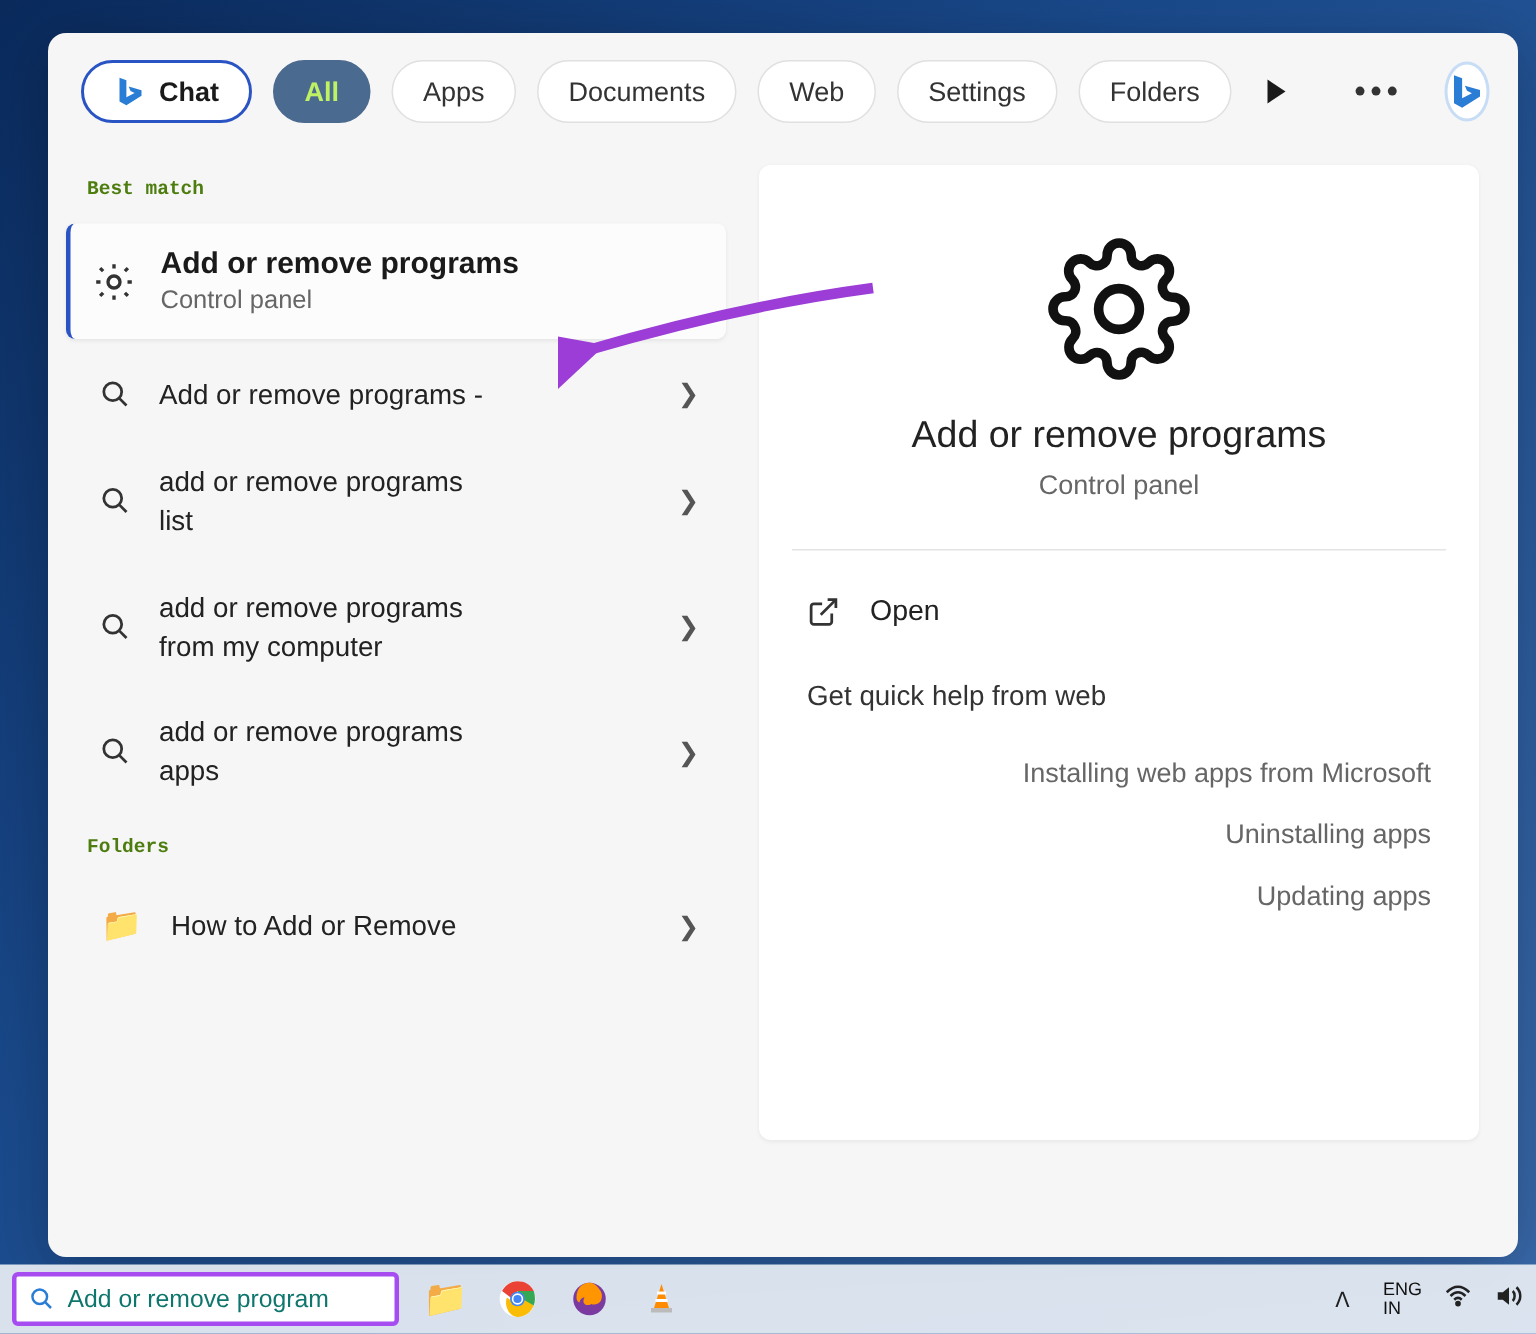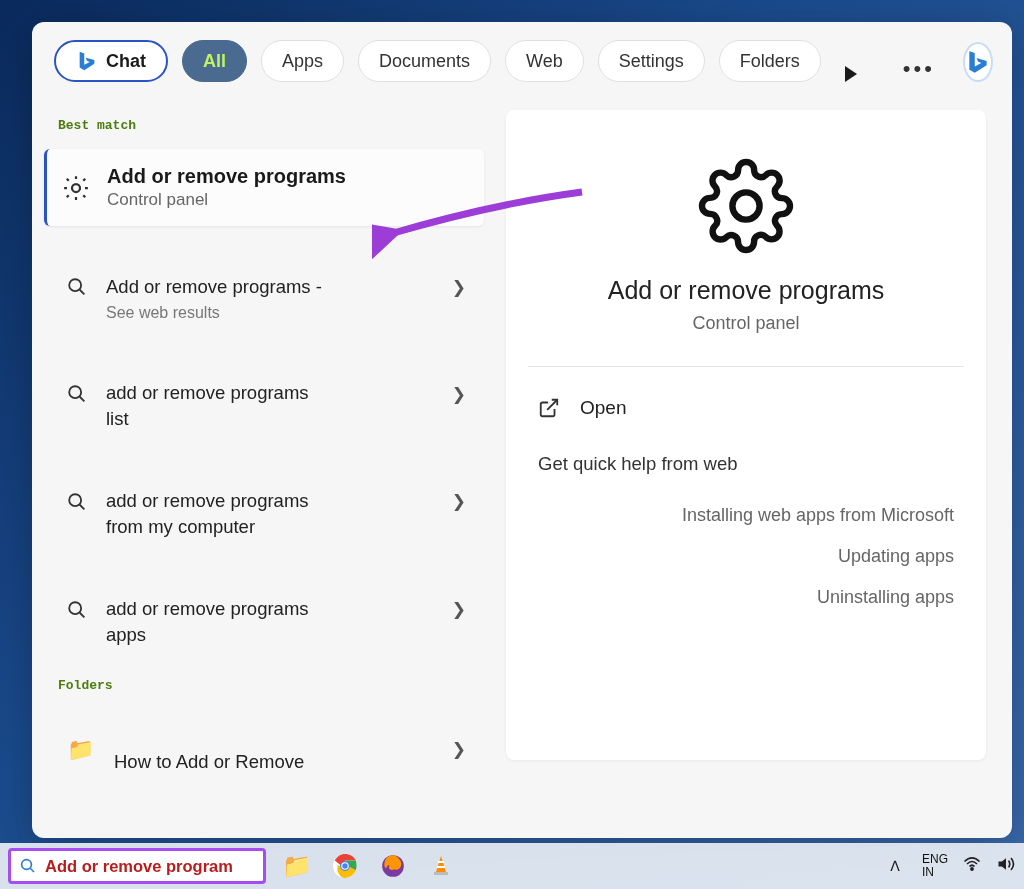--- a/index.html
+++ b/index.html
@@ -12,21 +12,21 @@
   .panel {
     position: absolute; top: 22px; left: 32px; right: 12px;
     height: 816px;
     background: #f6f6f6;
     border-radius: 12px;
     box-shadow: 0 8px 40px rgba(0,0,0,0.25);
     display: flex; flex-direction: column;
     overflow: hidden;
   }
   .tabs {
-    display: flex; align-items: flex-end; gap: 14px;
+    display: flex; align-items: center; gap: 14px;
     padding: 18px 22px 10px 22px;
   }
   .pill {
     display: inline-flex; align-items: center; justify-content: center;
     height: 42px; padding: 0 20px;
     border-radius: 22px;
     font-size: 18px; color: #333; background: #fff;
     border: 1px solid #e0e0e0; cursor: pointer;
     gap: 8px;
   }
@@ -60,21 +60,21 @@
   .arrow-annot svg { width: 100%; height: 100%; }
   .web-item, .folder-item {
     display: flex; align-items: center; gap: 18px;
     padding: 16px 30px 16px 34px; cursor: pointer;
     position: relative;
   }
   .web-item .chev, .folder-item .chev {
     margin-left: auto; color: #555; font-size: 17px;
   }
   .mag { width: 22px; height: 22px; flex-shrink:0; }
-  .wi-text { font-size: 18.5px; color: #222; line-height: 1.4; max-width: 300px; margin-top: 24px; }
+  .wi-text { font-size: 18.5px; color: #222; line-height: 1.4; max-width: 300px; }
   .wi-text b { font-weight: 400; }
   .wi-sub { font-size: 16px; color: #777; margin-top: 2px; }
   .folder-emoji { width: 30px; text-align:center; font-size: 22px; }
   .detail-card {
     background: #fff; border-radius: 8px; padding: 30px 22px 28px 22px;
     box-shadow: 0 1px 3px rgba(0,0,0,0.06);
     min-height: 650px;
   }
   .detail-gear { display:flex; justify-content:center; margin: 18px 0 22px 0; }
   .detail-gear svg { width: 96px; height: 96px; }
@@ -92,21 +92,21 @@
     display:flex; align-items:center; padding: 0 8px;
     gap: 14px;
   }
   .search-box {
     display:flex; align-items:center; gap:8px;
     width: 258px; height: 36px;
     background:#fff; border:3px solid #a64cf0; border-radius: 4px;
     padding: 0 8px;
   }
   .search-box input {
-    border:none; outline:none; font-size:16.5px; flex:1; color:#b91c1c; background:transparent;font-weight:bold;
+    border:none; outline:none; font-size:16.5px; flex:1; color:#0f766e; background:transparent;
   }
   .magnifier-s svg { width:18px; height:18px; display:block; }
   .tb-icon { width:34px; height:34px; display:flex; align-items:center; justify-content:center; font-size:24px; cursor:pointer; }
   .tb-spacer { flex:1; }
   .tb-arrow { width:26px; text-align:center; font-size:14px; cursor:pointer; color:#222; }
   .lang { font-size:12px; line-height:1.1; text-align:left; cursor:pointer; color:#111; }
   .tb-glyph { font-size:17px; cursor:pointer; color:#222; }
   .chev { user-select:none; }
 </style>
 </head>
@@ -169,21 +169,21 @@
           <div class="bm-sub">Control panel</div>
         </div>
       </div>
 
 
       <div class="web-item">
         <span class="mag"><svg viewBox="0 0 24 24" fill="none" stroke="#333" stroke-width="2">
               <circle cx="10" cy="10" r="6.5"></circle>
               <line x1="20" y1="20" x2="15" y2="15"></line>
             </svg></span>
-        <div class="wi-text"><span>Add or remove programs -</span><div class="wi-sub">See web results</div></div>
+        <div class="wi-text"><span>Add or remove programs -</span></div>
         <span class="chev">❯</span>
       </div>
 
       <div class="web-item">
         <span class="mag"><svg viewBox="0 0 24 24" fill="none" stroke="#333" stroke-width="2">
               <circle cx="10" cy="10" r="6.5"></circle>
               <line x1="20" y1="20" x2="15" y2="15"></line>
             </svg></span>
         <div class="wi-text"><span>add or remove programs</span><br><b>list</b></div>
         <span class="chev">❯</span>
@@ -234,22 +234,22 @@
                 <path d="M18 13v6a2 2 0 0 1-2 2H5a2 2 0 0 1-2-2V8a2 2 0 0 1 2-2h6"></path>
                 <polyline points="15 3 21 3 21 9"></polyline>
                 <line x1="10" y1="14" x2="21" y2="3"></line>
               </svg>
           </span>
           <span>Open</span>
         </div>
 
         <div class="help-h">Get quick help from web</div>
         <div class="help-link">Installing web apps from Microsoft</div>
+        <div class="help-link">Uninstalling apps</div>
         <div class="help-link">Updating apps</div>
-        <div class="help-link">Uninstalling apps</div>
       </div>
     </div>
   </div>
 
   <div class="arrow-annot">
     <svg viewBox="0 0 220 80">
       <defs>
           <marker id="ah" markerWidth="10" markerHeight="10" refX="2" refY="5" orient="auto">
             <path d="M10 0 L0 5 L10 10 z" fill="#9b3dd6"></path>
           </marker>

